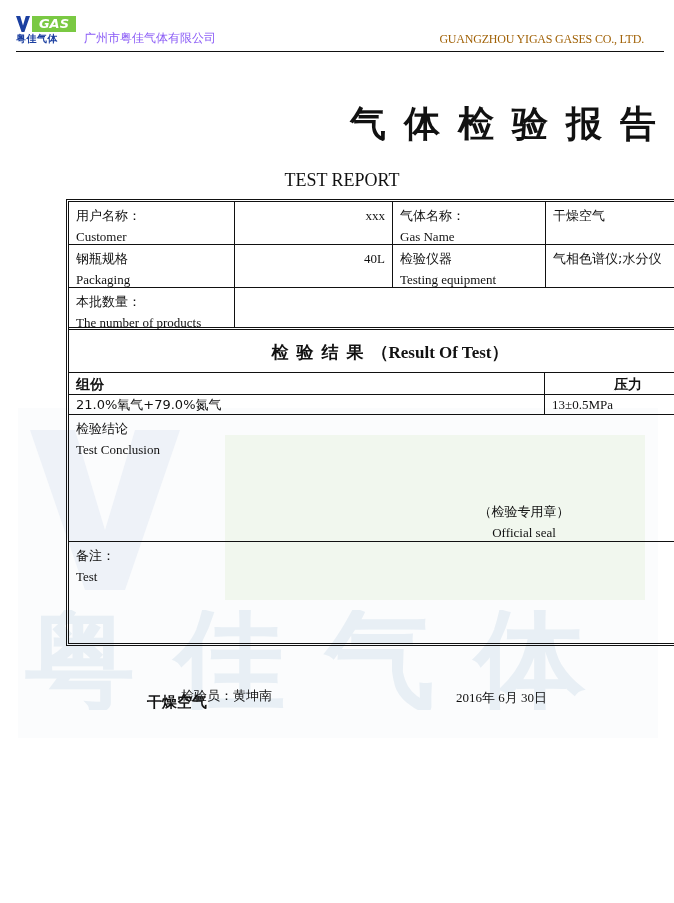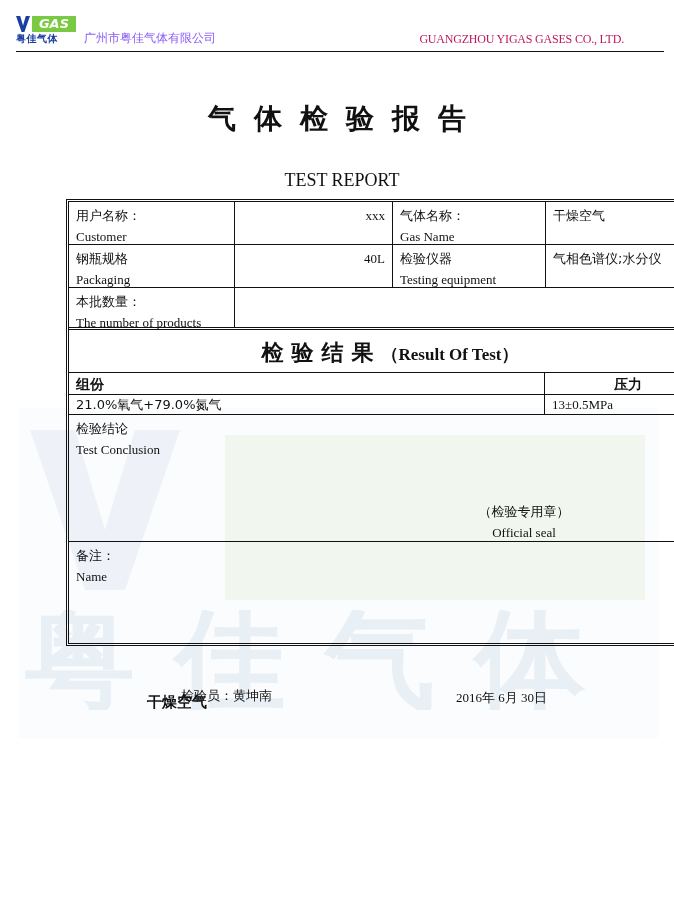--- a/index.html
+++ b/index.html
@@ -14,24 +14,24 @@
   .wm-cn { position: absolute; left: 25px; top: 610px; width: 620px; height: 100px; font-family: "DejaVu Sans", sans-serif; font-weight: bold; font-size: 110px; line-height: 100px; color: #e8eff5; letter-spacing: 40px; white-space: nowrap; overflow: hidden; }
 
   
   .header { position: absolute; left: 16px; top: 14px; width: 648px; height: 38px; border-bottom: 1.5px solid #111; z-index: 2; }
   .logo { position: absolute; left: 0; top: 2px; width: 60px; height: 30px; }
   .logo-top { position: absolute; left: 0; top: 0; height: 16px; display: flex; }
   .logo-v { width: 14px; height: 16px; background: #1b3fa0; clip-path: polygon(0 0, 30% 0, 50% 60%, 70% 0, 100% 0, 60% 100%, 40% 100%); }
   .logo-gas { margin-left: 2px; width: 44px; height: 16px; background: #7ac943; color: #fff; font-family: "DejaVu Sans", sans-serif; font-weight: bold; font-style: italic; font-size: 13px; line-height: 16px; text-align: center; }
   .logo-cn { position: absolute; left: 0; top: 17px; width: 60px; height: 12px; font-family: "DejaVu Sans", sans-serif; font-weight: bold; font-size: 10px; line-height: 12px; color: #1b3fa0; letter-spacing: 0.5px; white-space: nowrap; }
   .company-cn { position: absolute; left: 68px; top: 16px; font-family: "DejaVu Sans", sans-serif; font-size: 12px; color: #8b5cf6; white-space: nowrap; }
-  .company-en { position: absolute; right: 40px; top: 18px; font-size: 12px; color: #be185d; white-space: nowrap; letter-spacing: -0.2px; font-family: Liberation Serif, serif; }
+  .company-en { position: absolute; right: 20px; top: 18px; font-size: 12px; color: #a16207; white-space: nowrap; letter-spacing: -0.2px; font-family: Liberation Serif, serif; }
 
   
-  .title-cn { position: absolute; left: 0; width: 674px; top: 100px; text-align: center; font-family: Liberation Serif, serif; font-weight: bold; font-size: 28px; letter-spacing: 18px; text-indent: 18px; z-index: 2; }
+  .title-cn { position: absolute; left: 0; width: 674px; top: 100px; text-align: right; font-family: Liberation Serif, serif; font-weight: bold; font-size: 36px; letter-spacing: 18px; text-indent: 18px; z-index: 2; }
   .title-en { position: absolute; left: 0; width: 684px; top: 170px; text-align: center; font-size: 18px; z-index: 2; }
 
   
   .report { position: absolute; left: 27px; top: 199px; width: 648px; height: 447px; border: 3px double #111; z-index: 2; margin-left: 39px; }
   .row { position: absolute; left: 0; right: 0; border-bottom: 1px solid #111; }
   .cell { position: absolute; top: 0; bottom: 0; padding: 3px 7px; font-size: 13px; line-height: 21px; }
   .cell.bl { border-left: 1px solid #111; }
   .cn { font-family: "DejaVu Sans", sans-serif; font-size: 13px; }
   .en { font-family: "Liberation Serif", serif; font-size: 13px; }
   .val { font-family: "Liberation Serif", serif; font-size: 13px; }
@@ -39,21 +39,21 @@
   .r1 { top: 0; height: 43px; }
   .r2 { top: 43px; height: 43px; }
   .r3 { top: 86px; height: 42px; border-bottom: 3px double #111; }
   .c1 { left: 0; width: 165px; }
   .c2 { left: 165px; width: 158px; text-align: right; }
   .c3 { left: 323px; width: 153px; }
   .c4 { left: 476px; right: 0; }
   .r3 .c2 { right: 0; width: auto; }
 
   .result-title { position: absolute; top: 131px; left: 0; right: 0; height: 40px; border-bottom: 1px solid #111; text-align: center; line-height: 40px; font-size: 17px; font-weight: bold; }
-  .result-title .cn { font-size: 22px; letter-spacing: 8px; font-weight: bold; font-family: Liberation Serif, serif; }
+  .result-title .cn { font-size: 17px; letter-spacing: 8px; font-weight: bold; font-family: Liberation Serif, serif; }
   .result-title .en { font-size: 17px; font-weight: bold; }
 
   .comp-head { top: 171px; height: 22px; }
   .comp-head .cell { padding: 0 7px; line-height: 22px; font-weight: bold; font-size: 14px; }
   .comp-val { top: 193px; height: 20px; }
   .comp-val .cell { padding: 0 7px; line-height: 20px; }
   .ca { left: 0; width: 475px; }
   .cb { left: 475px; right: 0; }
   .comp-head .cb { text-align: center; }
 
@@ -166,21 +166,21 @@
     <div class="verdict">干燥空气</div>
     <div class="seal">
       <div class="cn">（检验专用章）</div>
       <div class="en">Official seal</div>
     </div>
   </div>
 
   <div class="row note">
     <div class="lbl">
       <div class="cn">备注：</div>
-      <div class="en">Name</div>
+      <div class="en">Test</div>
     </div>
   </div>
 </div>
 
 <div class="inspector">
   <span>检验员：</span><span>黄坤南</span>
 </div>
 <div class="date">
   <span>2016</span><span class="cn">年</span>
   <span>6</span><span class="cn">月</span>

